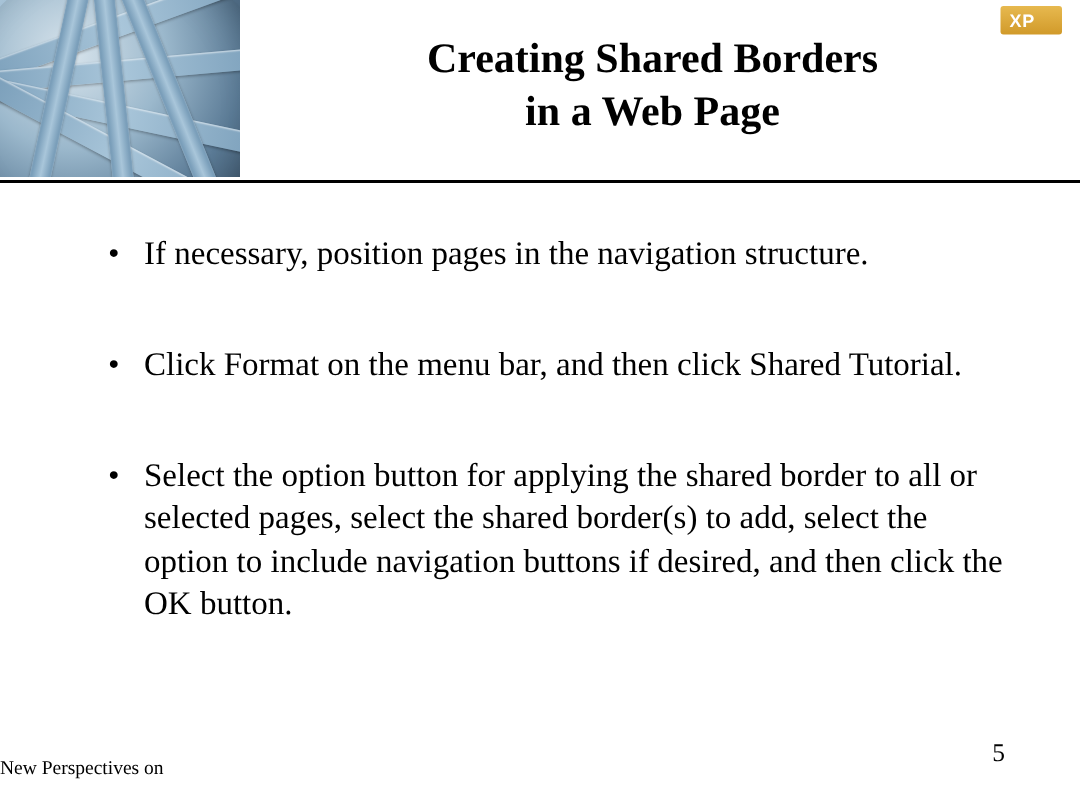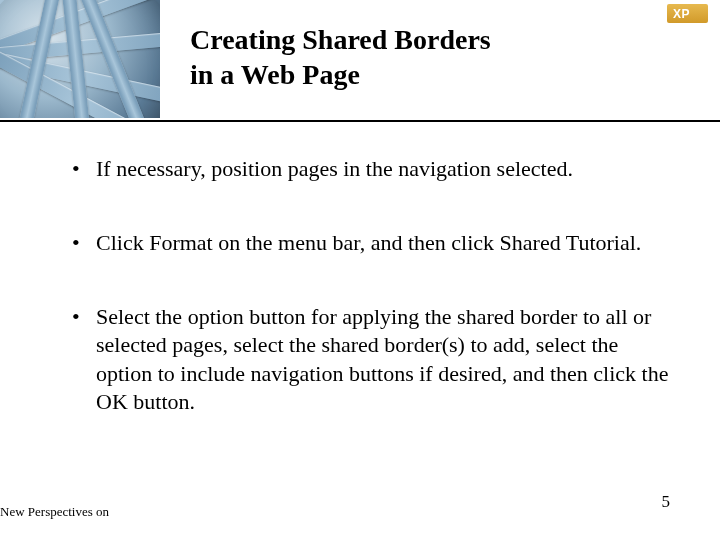--- a/index.html
+++ b/index.html
@@ -59,21 +59,21 @@
     background: linear-gradient(180deg, #e7b94f 0%, #d19a2a 100%);
     padding: 3px 18px 2px 6px;
     border-radius: 2px;
     letter-spacing: 0.5px;
   }
   .title {
     position: absolute;
     left: 190px;
     right: 40px;
     top: 22px;
-    text-align: left;
+    text-align: center;
     font-size: 28px;
     font-weight: bold;
     line-height: 1.25;
   }
   .divider {
     position: absolute;
     left: 0;
     top: 120px;
     width: 100%;
     height: 2px;
@@ -131,21 +131,21 @@
     <span>Creating Shared Borders</span><br>
     <span>in a Web Page</span>
   </div>
 </div>
 
 <div class="divider"></div>
 
 <div class="content">
   <div class="bullet-item">
     <span class="bullet-mark">•</span>
-    <span>If necessary, position pages in the navigation selected.</span>
+    <span>If necessary, position pages in the navigation structure.</span>
   </div>
   <div class="bullet-item">
     <span class="bullet-mark">•</span>
     <span>Click Format on the menu bar, and then click Shared Tutorial.</span>
   </div>
   <div class="bullet-item">
     <span class="bullet-mark">•</span>
     <span>Select the option button for applying the shared border to all or selected pages, select the shared border(s) to add, select the option to include navigation buttons if desired, and then click the OK button.</span>
   </div>
 </div>

